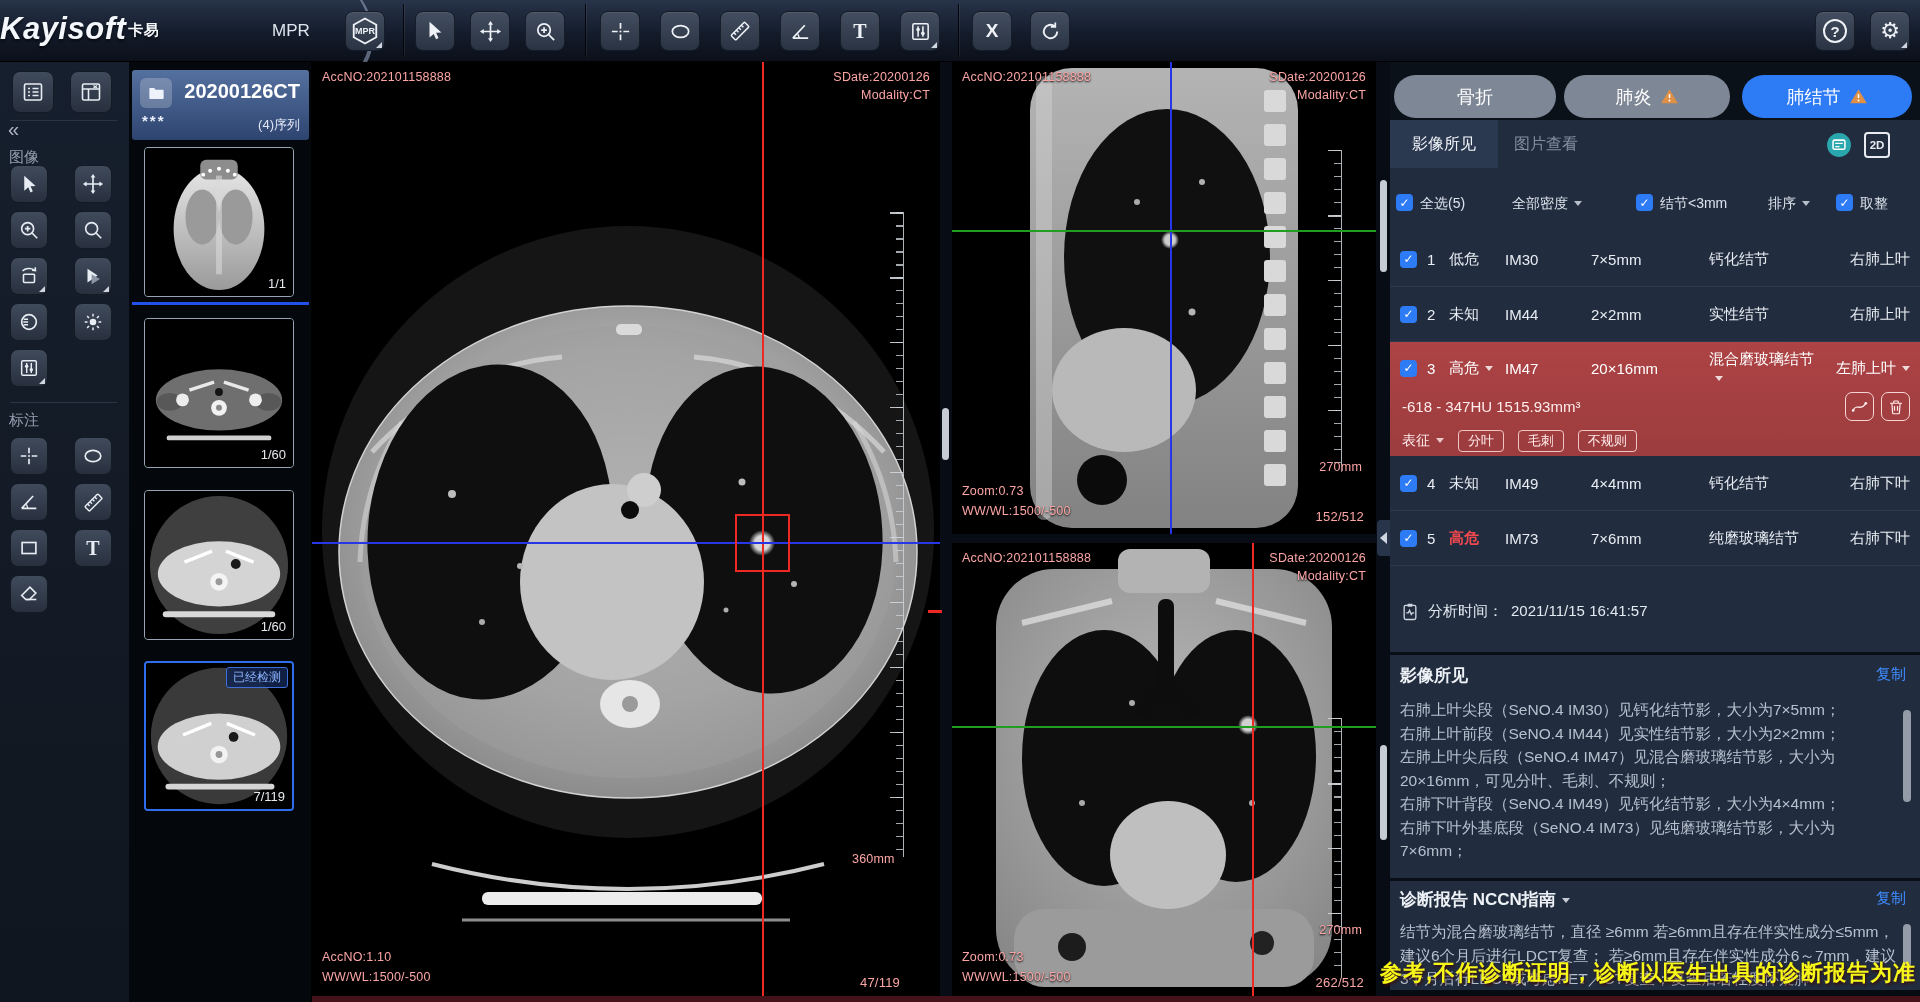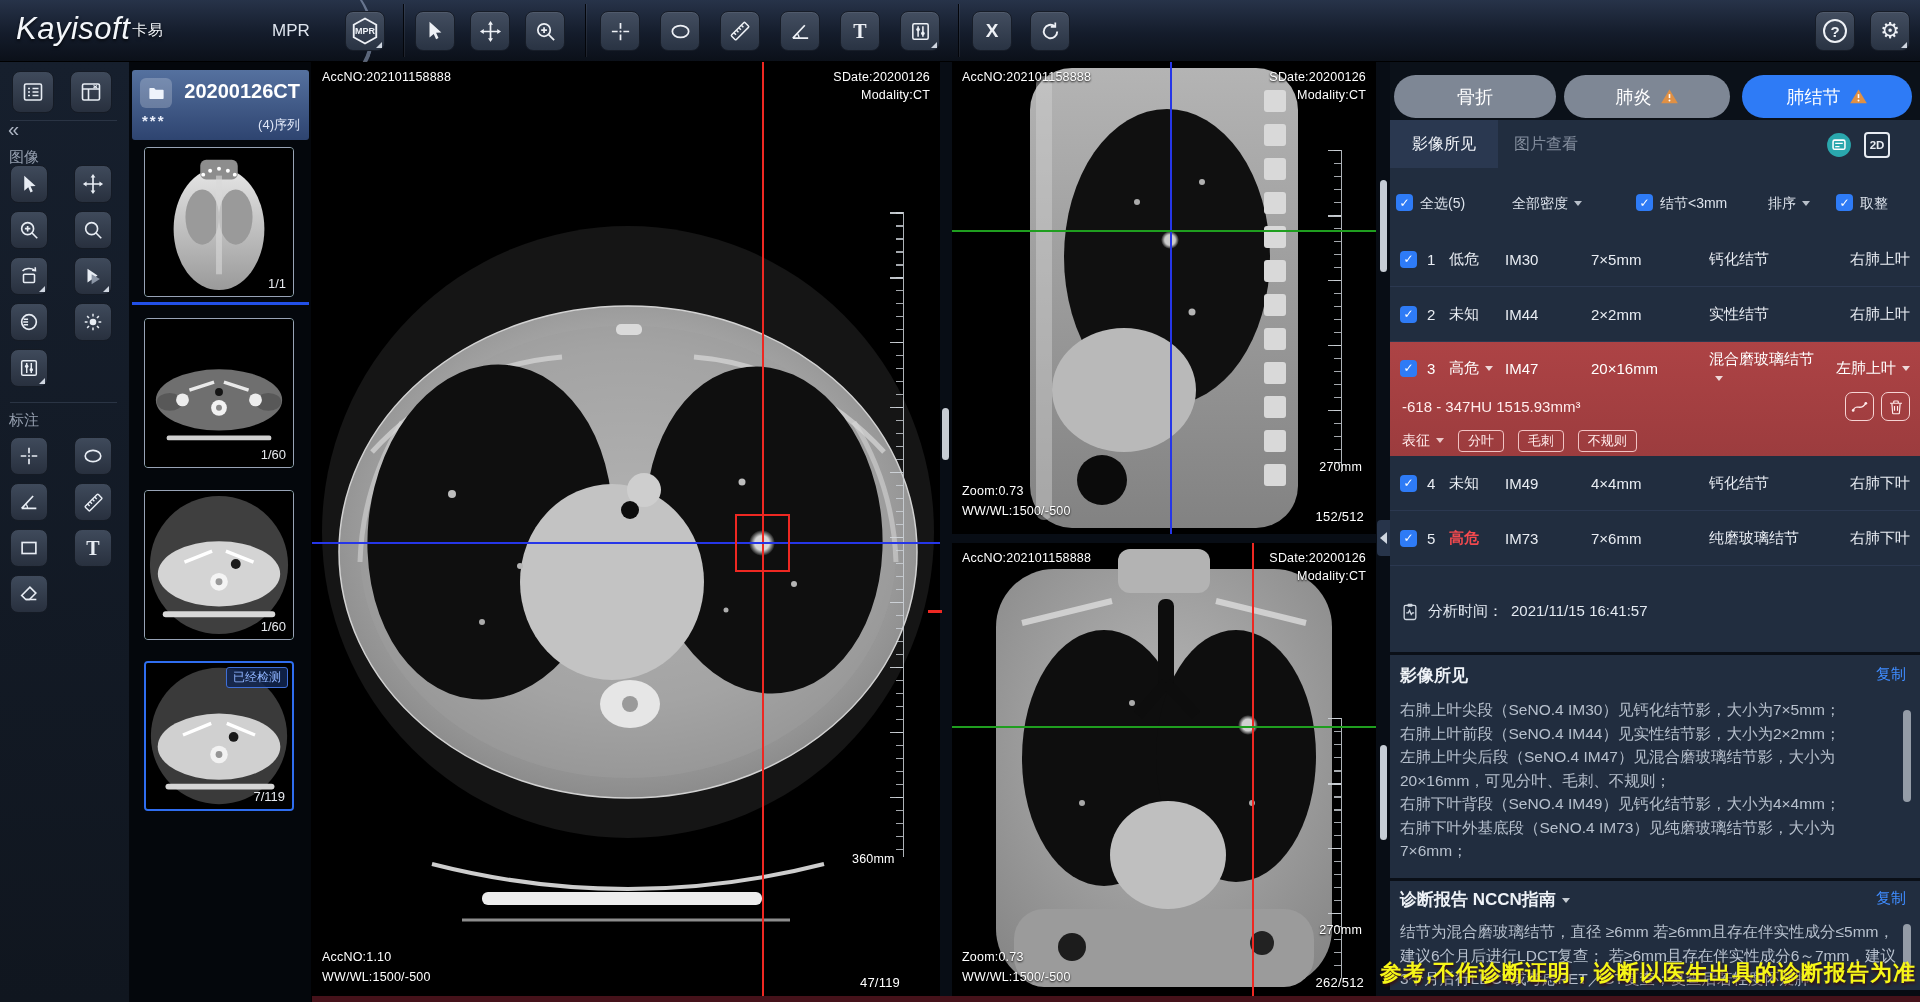--- a/index.html
+++ b/index.html
@@ -4,21 +4,21 @@
 <style>
   *{margin:0;padding:0;box-sizing:border-box}
   html,body{background:#03050a}
   #app{position:relative;width:1920px;height:1002px;background:#070b12;overflow:hidden;
        font-family:"Liberation Sans","DejaVu Sans",sans-serif;color:#e7ebf1}
   svg.ic{display:block}
 
   
   .topbar{position:absolute;left:0;top:0;width:1920px;height:62px;
     background:linear-gradient(180deg,#273349 0%,#141c2b 55%,#0b1019 100%);border-bottom:1px solid #000}
-  .logo{position:absolute;left:16px;top:11px;font-size:31px;font-weight:normal;letter-spacing:.5px;
+  .logo{position:absolute;left:0;top:11px;font-size:31px;font-weight:bold;letter-spacing:.5px;
     color:#f4f7fb;text-shadow:0 2px 3px rgba(0,0,0,.65);font-style:italic}
   .logo .cn{font-size:15px;font-style:normal;vertical-align:4px;margin-left:2px}
   .swoosh{position:absolute;left:205px;top:-40px;width:170px;height:135px;border-right:4px solid rgba(170,185,215,.5);
     border-radius:50%;transform:rotate(16deg)}
   .mprlabel{position:absolute;left:272px;top:0;height:62px;line-height:62px;font-size:17px;color:#dfe5ee}
   .tb{position:absolute;top:11px;width:40px;height:40px;border-radius:8px;cursor:pointer;
     background:linear-gradient(180deg,#434e60,#293343);border:1px solid #171d28;
     box-shadow:inset 0 1px 0 rgba(255,255,255,.08);display:flex;align-items:center;justify-content:center;color:#eef1f6}
   .fold::after{content:"";position:absolute;right:2px;bottom:2px;border-style:solid;
     border-width:0 0 6px 6px;border-color:transparent transparent #cfd6e0 transparent}
@@ -52,21 +52,21 @@
   .thumb svg{width:100%;height:100%}
   .tcount{position:absolute;right:7px;bottom:5px;font-size:13px;color:#e6e9ee;text-shadow:0 1px 2px #000}
   .tbadge{position:absolute;top:4px;right:4px;font-size:12px;color:#8fb4ff;background:rgba(18,38,80,.85);
     border:1px solid #3f6fd8;border-radius:3px;padding:1px 6px}
   .tactive{border:2px solid #2f6df0}
   .tline{position:absolute;left:2px;right:2px;height:3px;background:#2250e8}
 
   
   .view{position:absolute;background:#000;overflow:hidden;cursor:crosshair}
   .view svg{position:absolute;left:0;top:0}
-  .ov{position:absolute;font-size:12.5px;color:#ffffff;text-shadow:0 1px 2px #000;z-index:10;letter-spacing:.2px}
+  .ov{position:absolute;font-size:12.5px;color:#fca5a5;text-shadow:0 1px 2px #000;z-index:10;letter-spacing:.2px}
   .ovr{text-align:right}
   .chv{position:absolute;top:0;bottom:0;width:2px;z-index:5}
   .chh{position:absolute;left:0;right:0;height:2px;z-index:5}
   .roi{position:absolute;border:2px solid #ee2822;z-index:6}
   .rulv{position:absolute;width:14px;z-index:4;border-right:1.5px solid rgba(205,210,216,.85);
     background:
       repeating-linear-gradient(to bottom, rgba(205,210,216,.8) 0 1.5px, transparent 1.5px 13px) right 0 top 0/7px 100% no-repeat,
       repeating-linear-gradient(to bottom, rgba(210,215,220,.9) 0 1.5px, transparent 1.5px 65px) right 0 top 0/13px 100% no-repeat}
   .gapv{position:absolute;background:#080d15}
   .pill{position:absolute;width:7px;border-radius:4px;background:#c6ccd4;z-index:12}

